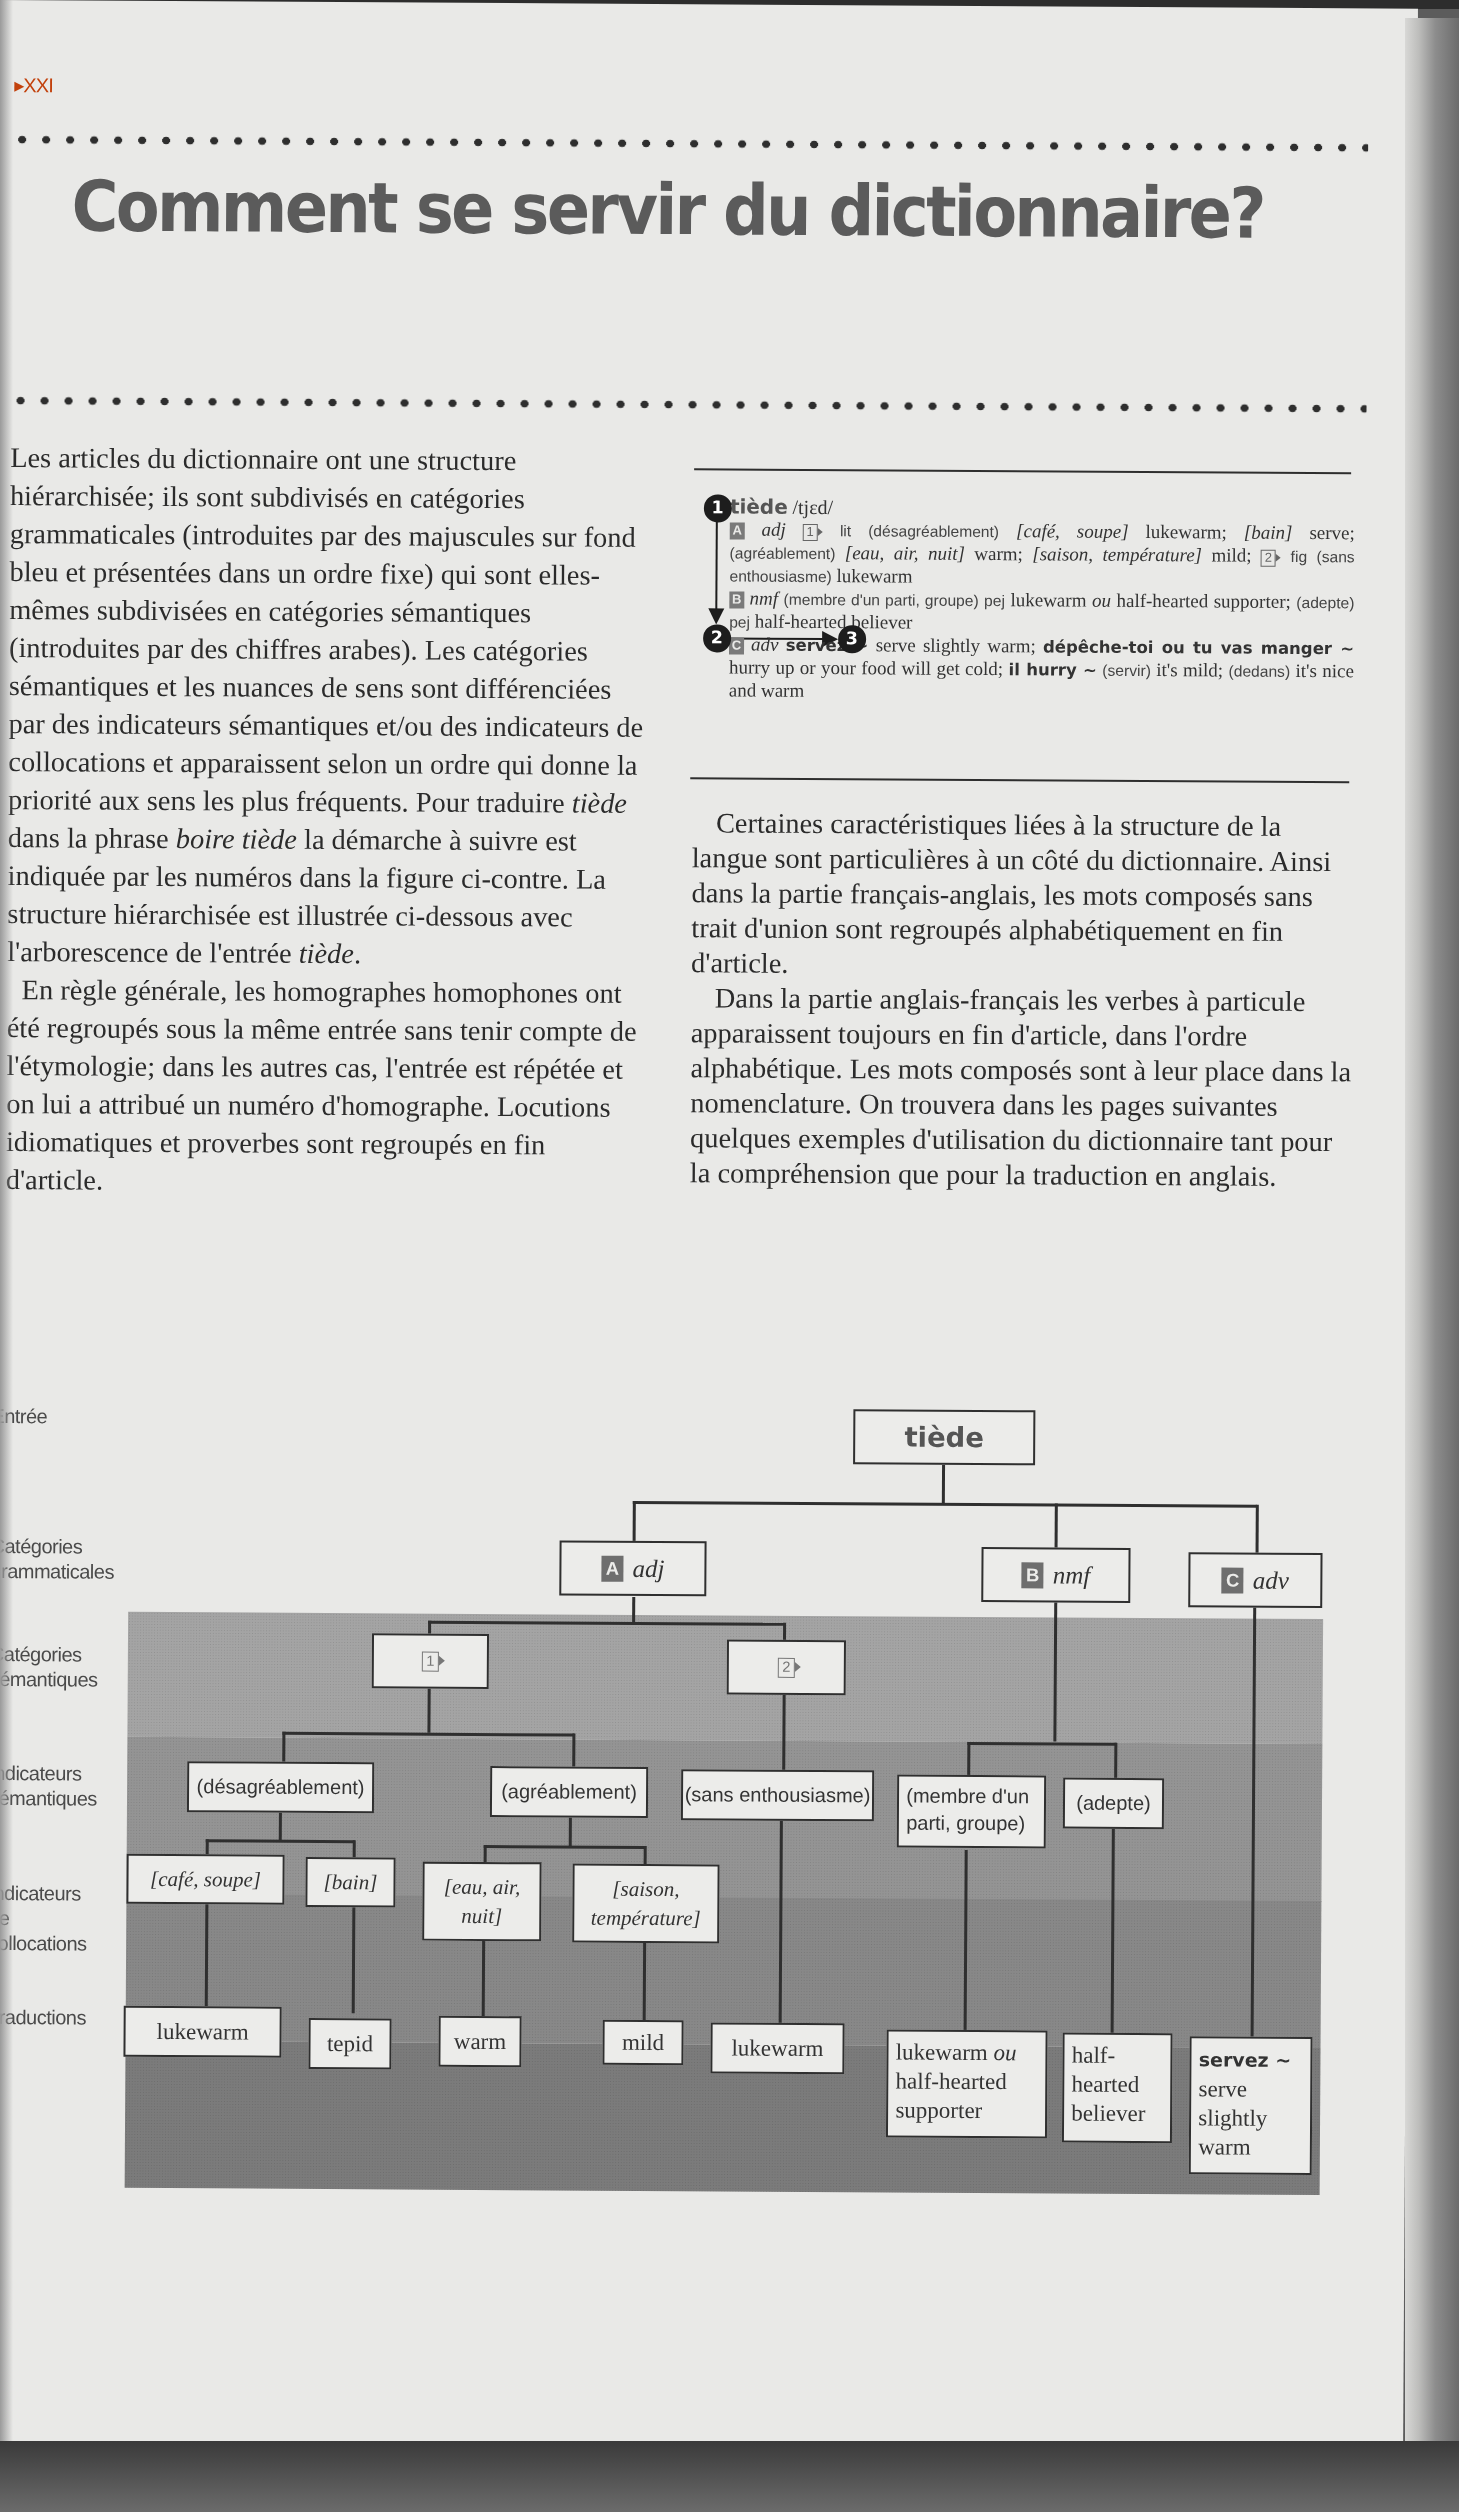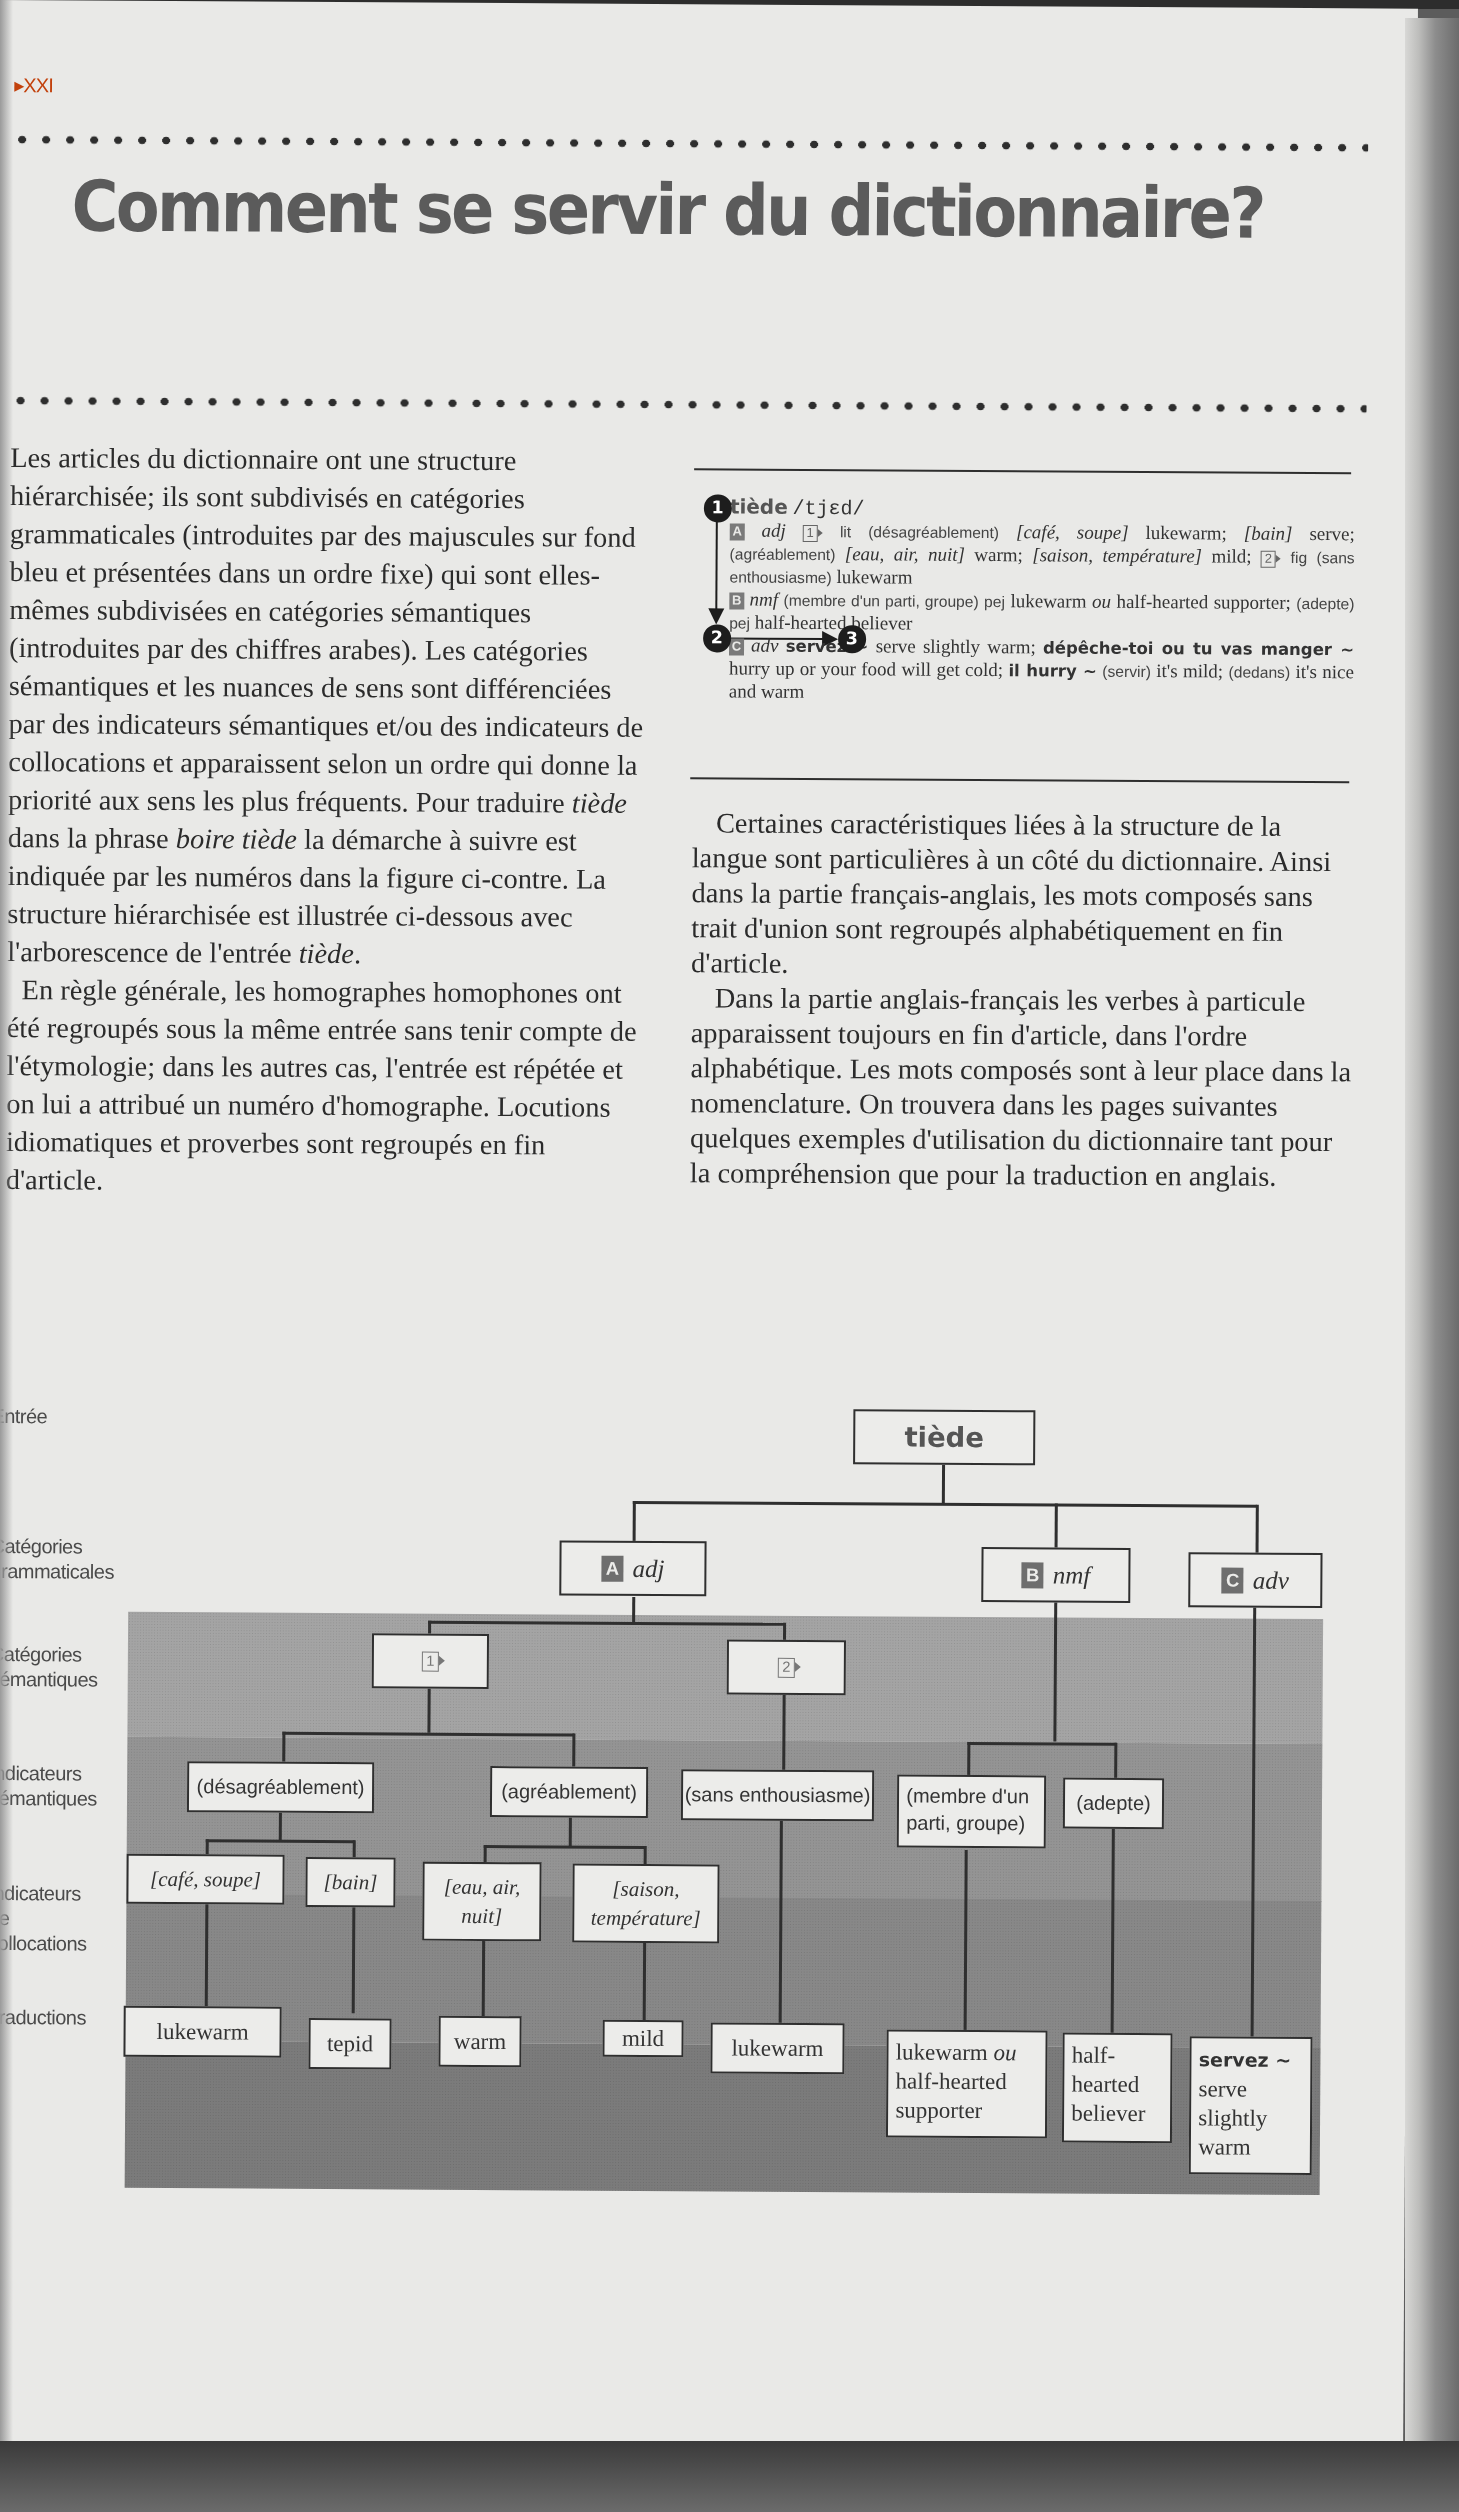--- a/index.html
+++ b/index.html
@@ -37,21 +37,21 @@
   .col-left p { margin: 0; }
   .col-left .indent { text-indent: 14.7px; }
   .col-left i, .col-right i { font-style: italic; }
 
   .rule { position: absolute; height: 1.8px; background: #2e2e2e; }
   .rule.r1 { left: 697px; top: 464px; width: 657px; }
   .rule.r2 { left: 695px; top: 773px; width: 659px; }
 
   .entry { position: absolute; left: 707px; top: 491px; width: 651px; font-size: 19px; line-height: 22px; color: #333; }
   .entry .hw { font-family: "DejaVu Sans", sans-serif; font-weight: bold; font-size: 20px; color: #555; margin-left: 26px; }
-  .entry .pron { font-family: Liberation Mono, monospace; font-size: 20px; text-align: right; }
+  .entry .pron { font-family: Liberation Serif, serif; font-size: 20px; text-align: right; }
   .entry .line { display: block; padding-left: 26px; text-align: justify; }
   .entry .sans { font-family: "Liberation Sans", sans-serif; font-size: 15.6px; color: #444; }
   .entry .bold-sans { font-family: "DejaVu Sans", sans-serif; font-weight: bold; font-size: 16.5px; color: #333; }
   .badge { display: inline-block; width: 14.7px; height: 16.5px; background: #7a7a7a; color: #e9e9e7; font-family: "Liberation Sans", sans-serif; font-weight: bold; font-size: 13px; text-align: center; line-height: 16.5px; vertical-align: 0.9px; }
   .numbox { display: inline-block; border: 1.4px solid #666; color: #666; font-family: "Liberation Sans", sans-serif; font-size: 13px; line-height: 13.8px; width: 14.7px; height: 16.5px; text-align: center; position: relative; margin-right: 5.5px; }
   .numbox::after { content: ""; position: absolute; right: -6.4px; top: 2.8px; border-left: 5.5px solid #666; border-top: 4.6px solid transparent; border-bottom: 4.6px solid transparent; }
   .marker { position: absolute; width: 27.5px; height: 27.5px; border-radius: 50%; background: #1d1d1d; color: #fff; font-family: "DejaVu Sans", sans-serif; font-weight: bold; font-size: 17.4px; text-align: center; line-height: 27.5px; z-index: 2; }
   .m1 { left: 707px; top: 490px; }
   .m2 { left: 707px; top: 620px; }
   .m3 { left: 842px; top: 620px; }
@@ -250,21 +250,21 @@
     <div class="node sans" style="left:1074px;top:395px;width:101px;height:51px;">(adepte)</div>
 
     <div class="node serif-i" style="left:138px;top:477px;width:158px;height:50px;">[café, soupe]</div>
     <div class="node serif-i" style="left:317px;top:479px;width:90px;height:50px;">[bain]</div>
     <div class="node serif-i" style="left:434px;top:483px;width:119px;height:79px;">[eau, air, nuit]</div>
     <div class="node serif-i" style="left:584px;top:484px;width:147px;height:79px;">[saison, température]</div>
 
     <div class="node serif" style="left:136px;top:629px;width:158px;height:51px;">lukewarm</div>
     <div class="node serif" style="left:321px;top:633px;width:83px;height:51px;margin-top:7px;">tepid</div>
     <div class="node serif" style="left:451px;top:637px;width:83px;height:51px;">warm</div>
-    <div class="node serif" style="left:615px;top:640px;width:81px;height:37px;">mild</div>
+    <div class="node serif" style="left:615px;top:640px;width:81px;height:45px;">mild</div>
     <div class="node serif" style="left:723px;top:642px;width:134px;height:51px;">lukewarm</div>
     <div class="node serif tl" style="left:899px;top:648px;width:161px;height:108px;">
       <span><span>lukewarm</span> <i>ou</i> <span>half-hearted supporter</span></span>
     </div>
     <div class="node serif tl" style="left:1075px;top:650px;width:110px;height:110px;">half-hearted believer</div>
     <div class="node serif tl" style="left:1202px;top:653px;width:123px;height:138px;">
       <span><span class="bold">servez ~</span><br><span>serve slightly warm</span></span>
     </div>
   </div>
 </div>

